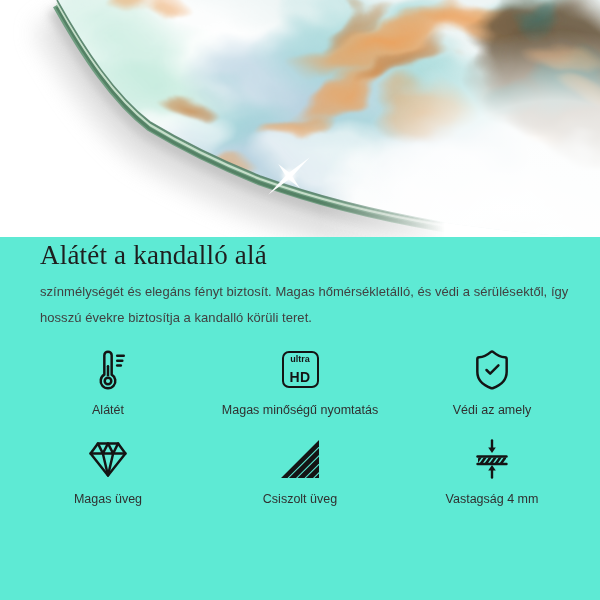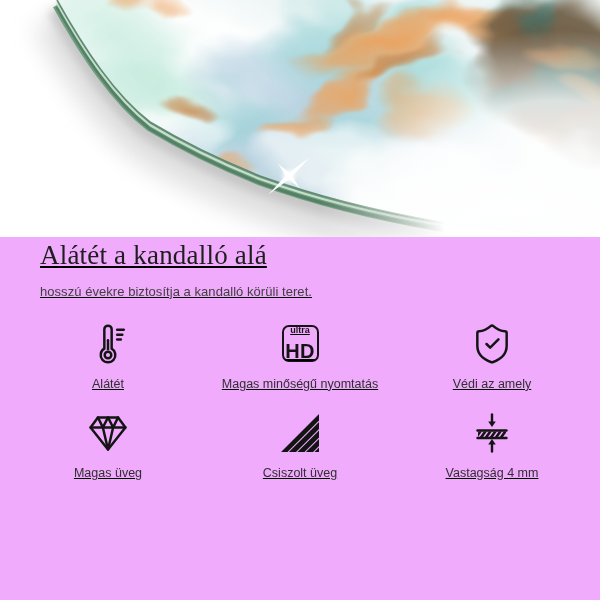--- a/index.html
+++ b/index.html
@@ -1,34 +1,34 @@
 <!DOCTYPE html>
 <html><head>
 <meta charset="utf-8">
 <style>
   html,body{margin:0;padding:0;width:600px;height:600px;overflow:hidden;background:#fff;
     font-family:"Liberation Sans","DejaVu Sans",sans-serif;}
-  .page{width:600px;height:600px;position:relative;background:#f0abfc;text-decoration:underline;}
+  .page{width:600px;height:600px;position:relative;background:#5eead4;}
   .hero{height:237px;overflow:hidden;position:relative;}
   .hero svg{display:block;}
   .content{padding:0 40px;}
   h1{margin:2px 0 0;font-family:"Liberation Serif","DejaVu Serif",serif;font-weight:400;
      font-size:27px;line-height:1.25;color:#1e1e1e;letter-spacing:0.2px;}
   h1 .tl{display:block;}
   .desc{margin-top:6px;font-size:13px;line-height:26px;color:#414141;letter-spacing:0.05px;}
   .desc span{display:block;white-space:nowrap;}
   .features{display:grid;grid-template-columns:1fr 1fr 1fr;padding:0 12px;margin-top:16px;
      row-gap:18px;text-align:center;}
   .feature{display:flex;flex-direction:column;align-items:center;}
   .ficon{height:46px;display:flex;align-items:center;justify-content:center;}
   .flabel{margin-top:9px;font-size:12.5px;color:#303030;height:16px;line-height:16px;}
   .uhd{width:37px;height:37px;border:2.5px solid #141414;border-radius:7px;display:flex;
      flex-direction:column;align-items:center;justify-content:center;line-height:1;color:#141414;box-sizing:border-box;text-align:center;}
   .uhd-t{font-size:9px;font-weight:700;}
-  .uhd-b{font-size:20px;font-weight:700;margin-top:6px;letter-spacing:0.4px;}
+  .uhd-b{font-size:14px;font-weight:700;margin-top:6px;letter-spacing:0.4px;}
   .icon-svg{stroke:#141414;fill:none;stroke-width:1.35;stroke-linecap:round;stroke-linejoin:round;}
 </style>
 </head>
 <body>
 
 <div class="page">
 
   <div class="hero">
     <svg width="600" height="237" viewBox="0 0 600 237">
       <defs>
@@ -169,20 +169,21 @@
         <circle cx="289" cy="176" r="2" fill="#ffffff"></circle>
       </g>
     </svg>
   </div>
 
   <div class="content">
     <h1>
       <span class="tl">Alátét a kandalló alá</span>
     </h1>
     <div class="desc">
+      <span>színmélységét és elegáns fényt biztosít. Magas hőmérsékletálló, és védi a sérülésektől, így</span>
       <span>hosszú évekre biztosítja a kandalló körüli teret.</span>
     </div>
   </div>
 
   <div class="features">
 
     <div class="feature">
       <div class="ficon">
         <svg class="icon-svg" width="44" height="44" viewBox="0 0 24 24">
           <path d="M14 4v10.54a4 4 0 1 1-4 0V4a2 2 0 0 1 4 0Z"></path>

